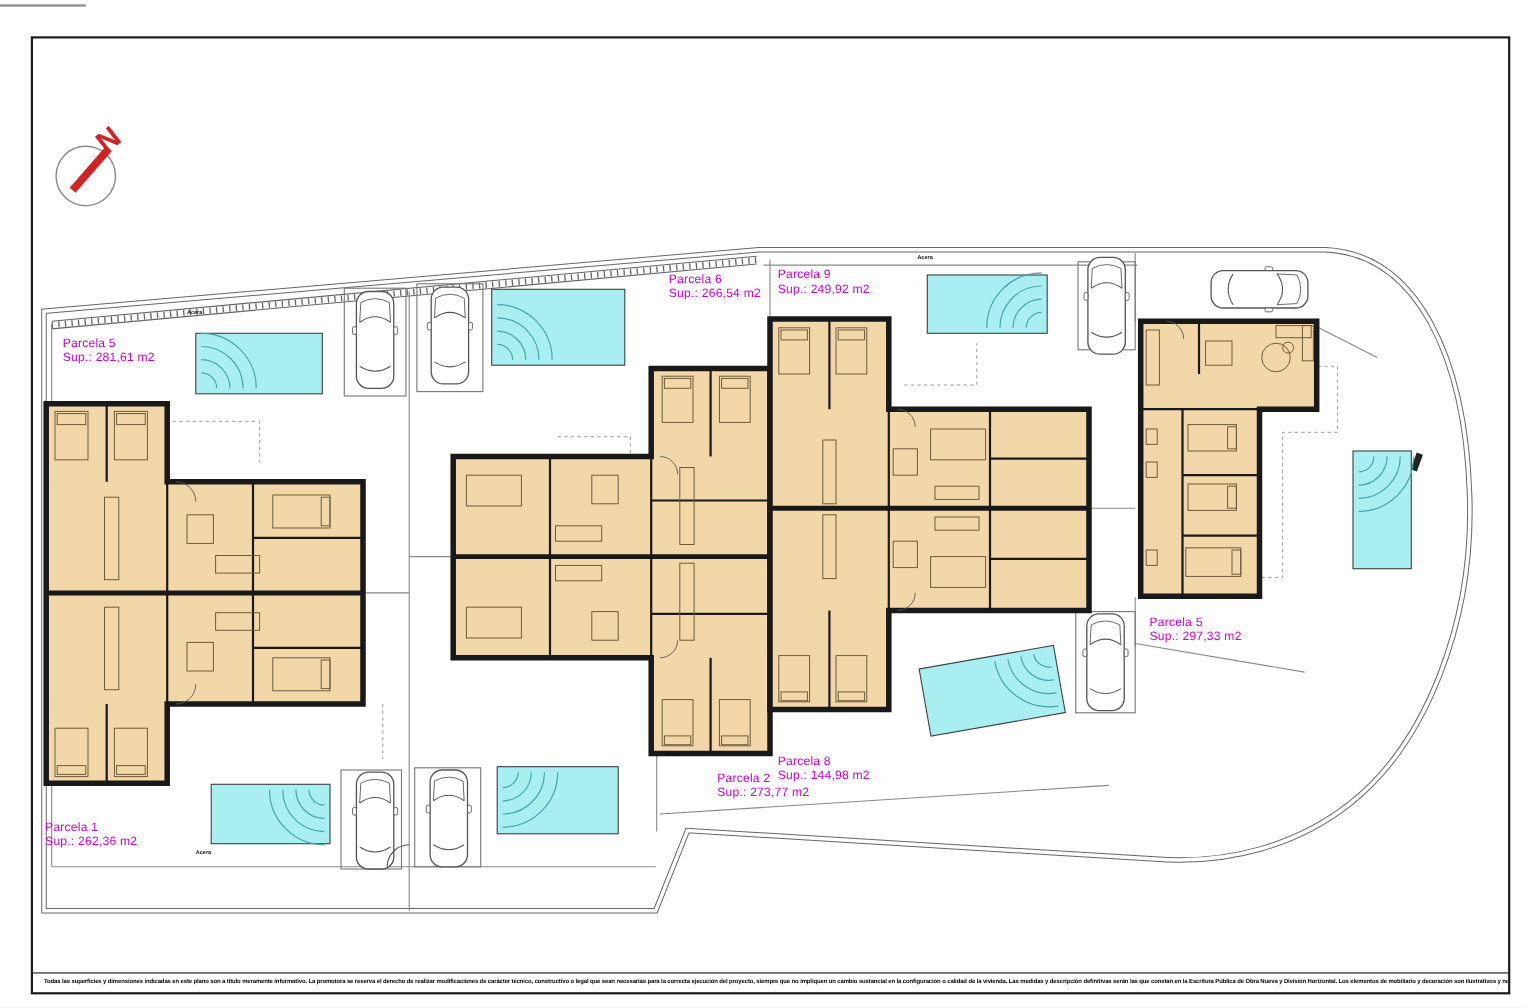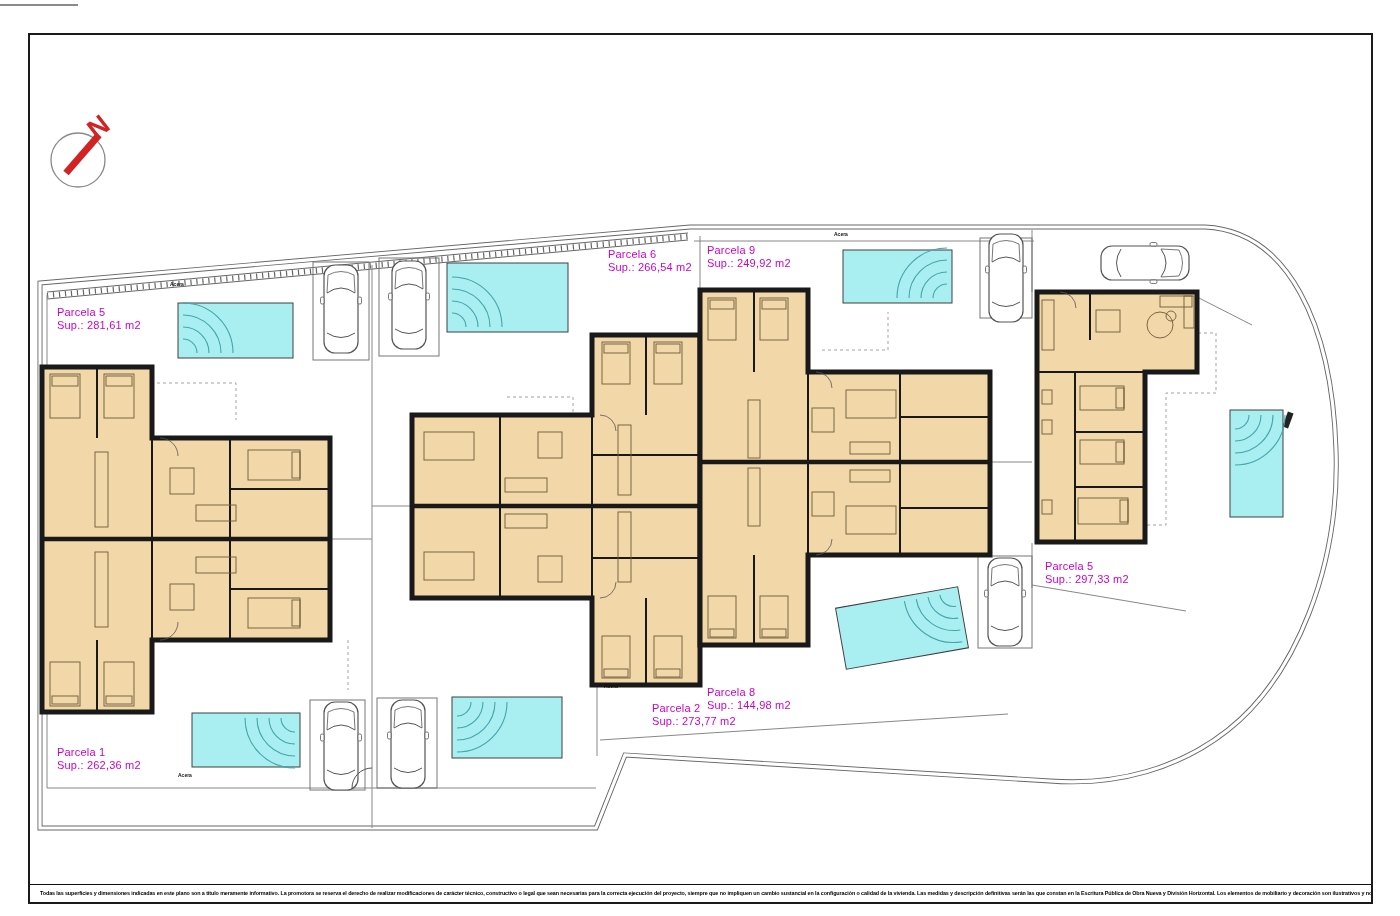--- a/index.html
+++ b/index.html
@@ -282,21 +282,21 @@
       <line x1="66" y1="173" x2="99" y2="135" stroke="#d32222" stroke-width="7"></line>
       <text transform="translate(104,134) rotate(-38)" text-anchor="middle" font-size="27" font-weight="bold" fill="#d32222" font-family="Liberation Sans, sans-serif">N</text>
     </g>
   </svg>
 
 
   <div class="parcel-label" style="left:57px;top:306px">
     <span style="display:block">Parcela 5</span>
     <span style="display:block">Sup.: 281,61 m2</span>
   </div>
-  <div class="parcel-label" style="left:57px;top:746px">
+  <div class="parcel-label" style="left:41px;top:746px">
     <span style="display:block">Parcela 1</span>
     <span style="display:block">Sup.: 262,36 m2</span>
   </div>
   <div class="parcel-label" style="left:608px;top:248px">
     <span style="display:block">Parcela 6</span>
     <span style="display:block">Sup.: 266,54 m2</span>
   </div>
   <div class="parcel-label" style="left:707px;top:244px">
     <span style="display:block">Parcela 9</span>
     <span style="display:block">Sup.: 249,92 m2</span>

